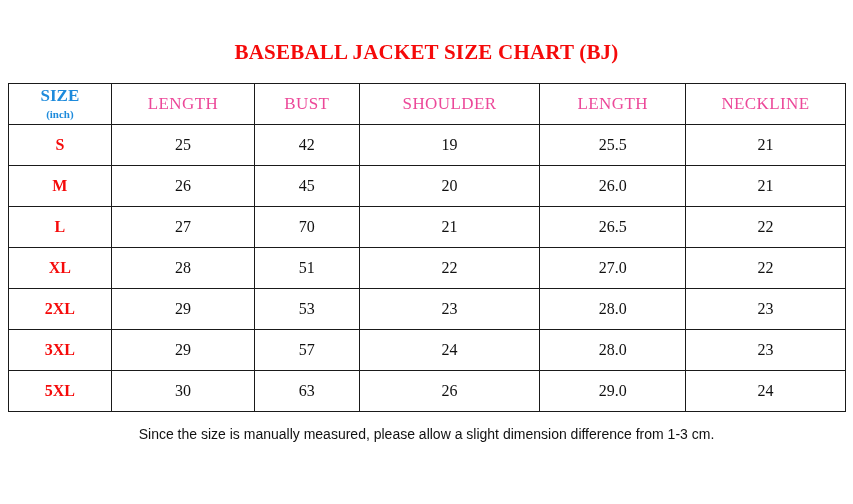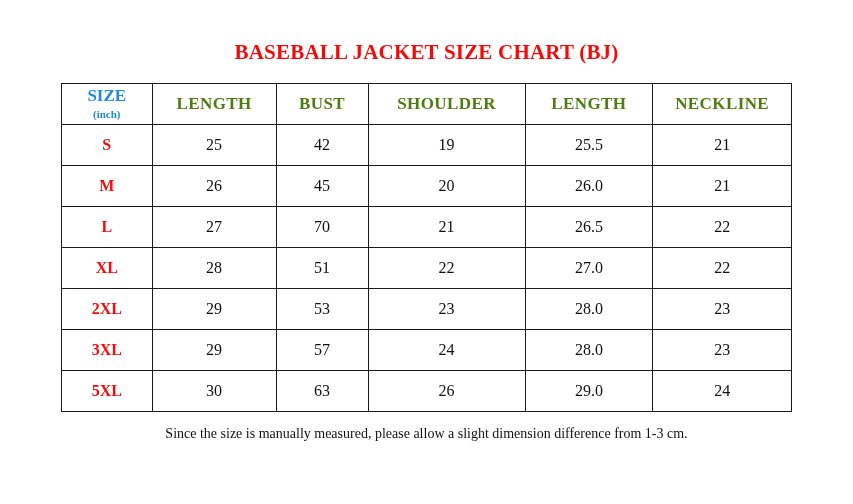--- a/index.html
+++ b/index.html
@@ -23,40 +23,40 @@
     text-align: center;
     color: #f50a0a;
     font-family: "Liberation Serif", serif;
     font-weight: bold;
     font-size: 21px;
     letter-spacing: 0.2px;
     margin: 12px;
     padding-top: 28px;
   }
   .table-wrap {
-    width: 731px;
+    width: 838px;
     margin: 18px auto 0 auto;
     border-radius: 20px;
   }
   table.size-table {
     border-collapse: collapse;
     width: 100%;
     table-layout: fixed;
   }
   table.size-table td, table.size-table th {
     border: 1px solid #1a1a1a;
     text-align: center;
     vertical-align: middle;
     padding: 0;
     height: 40px;
   }
   th.head-cell {
-    color: #4d7c0f;
+    color: #ec4899;
     font-family: "Liberation Serif", serif;
-    font-weight: bold;
+    font-weight: normal;
     font-size: 17px;
     letter-spacing: 0.4px;
     height: 50px;
     margin-top: 44px;
   }
   th.head-size {
     color: #1e8bdc;
     font-weight: bold;
     font-size: 17px;
     line-height: 1.05;
@@ -79,21 +79,21 @@
   }
   .col-size { width: 12.4%; }
   .col-length { width: 17.0%; }
   .col-bust { width: 12.6%; }
   .col-shoulder { width: 21.5%; }
   .col-sleeve { width: 17.5%; }
   .col-neckline { width: 19.0%; }
   .footnote {
     text-align: center;
     color: #111111;
-    font-family: Liberation Serif, serif;
+    font-family: Liberation Sans, sans-serif;
     font-size: 14px;
     margin-top: 14px;
   }
 </style>
 </head>
 <body>
 
 <div class="page">
 
   <h1 class="chart-title">BASEBALL JACKET SIZE CHART (BJ)</h1>

